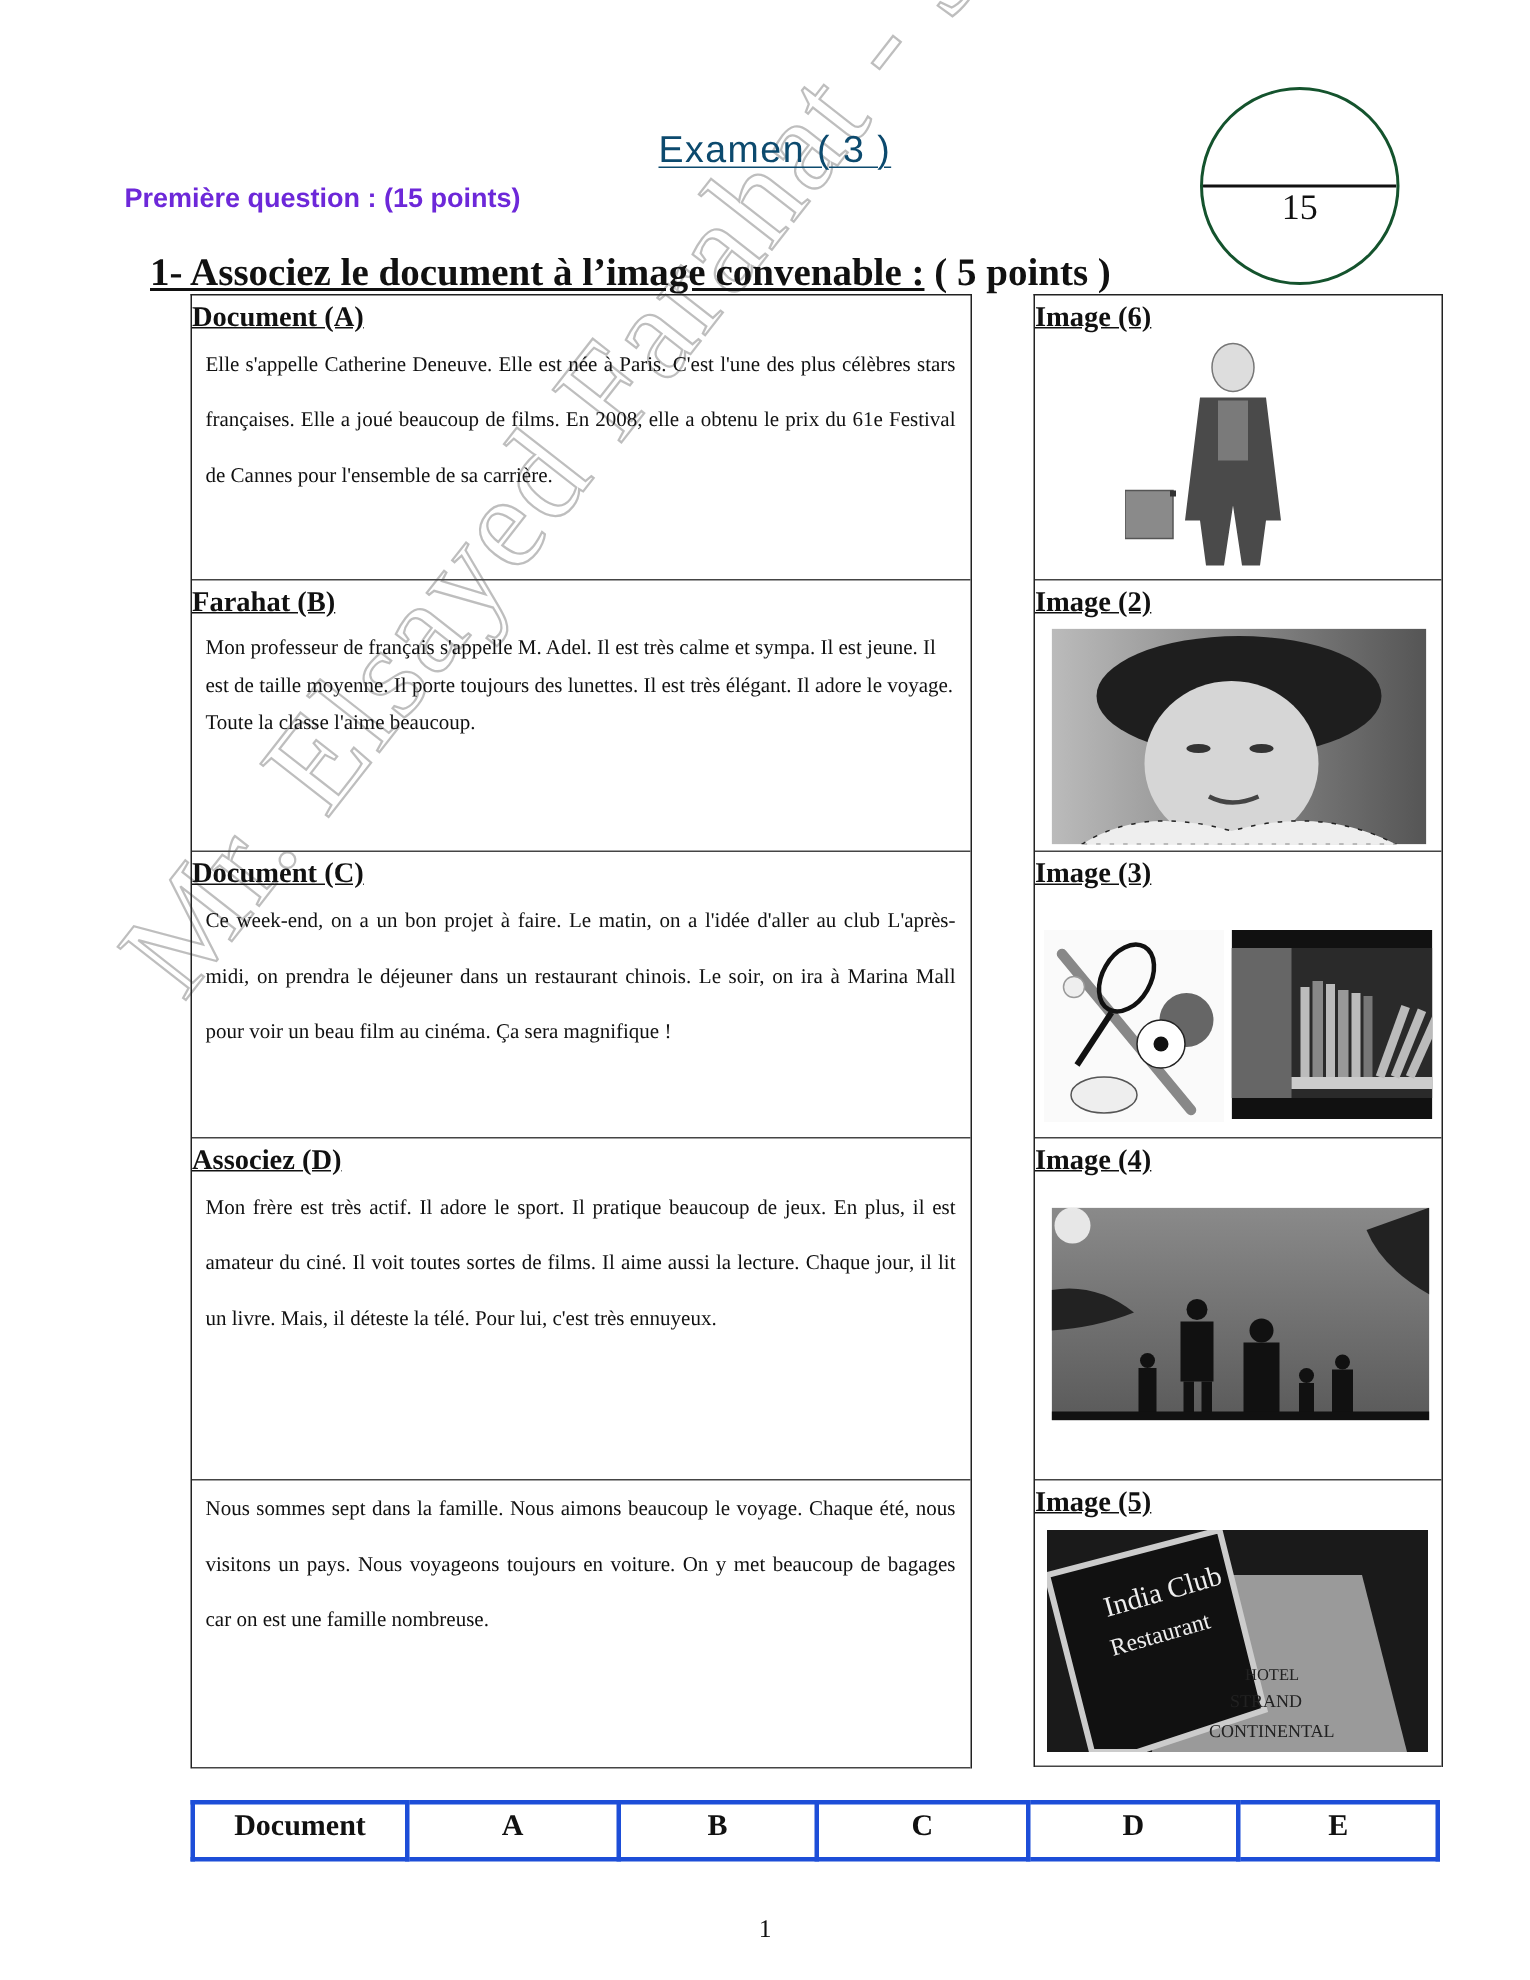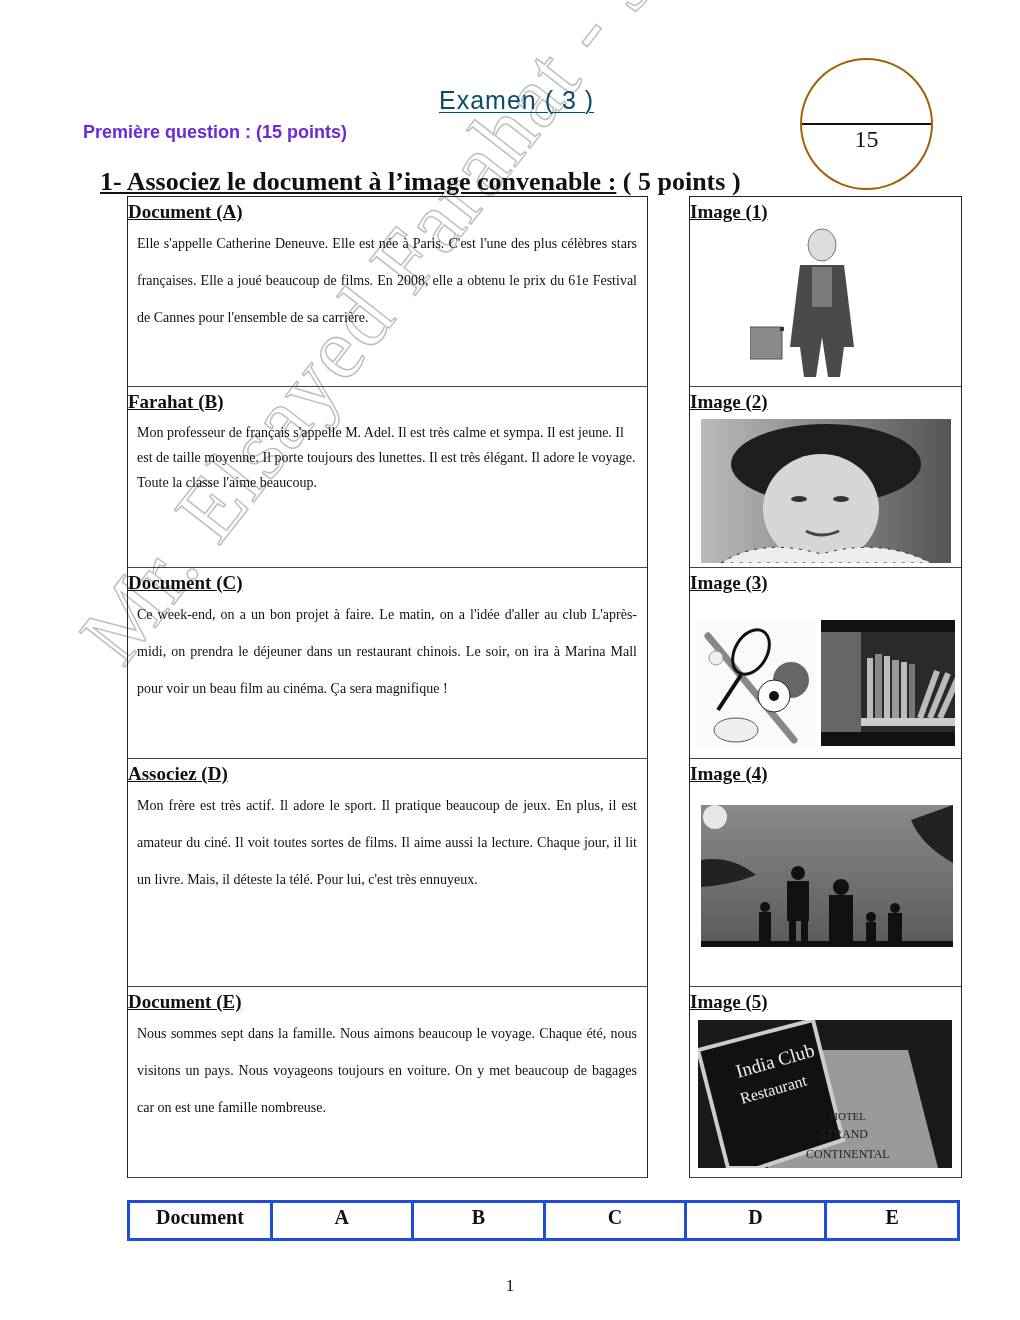--- a/index.html
+++ b/index.html
@@ -5,21 +5,21 @@
   html, body { margin: 0; padding: 0; background: #ffffff; }
   body { width: 1020px; height: 1320px; position: relative; overflow: hidden;
          font-family: "Liberation Serif", serif; color: #111; }
 
   .exam-title { position: absolute; left: 439px; top: 86px; font-family: "Liberation Sans", sans-serif;
     font-size: 25px; letter-spacing: 1px; text-decoration: underline; text-decoration-thickness: 1px;
     text-underline-offset: 3px; color: #0c4a6e; }
   .question-title { position: absolute; left: 83px; top: 122px; font-family: "Liberation Sans", sans-serif;
     font-weight: bold; font-size: 18px; color: #6d28d9; }
   .score-circle { position: absolute; left: 800px; top: 58px; width: 133px; height: 132px;
-    border: 2px solid #a16207; border-radius: 50%; box-sizing: border-box; overflow: hidden; }
+    border: 2px solid #14532d; border-radius: 50%; box-sizing: border-box; overflow: hidden; }
   .score-circle .divider { position: absolute; left: 0; right: 0; top: 63px; border-top: 2px solid #111; }
   .score-circle .score { position: absolute; left: 0; right: 0; top: 66px; text-align: center;
     font-size: 24px; font-family: "Liberation Serif", serif; }
 
   .instruction { position: absolute; left: 100px; top: 167px; font-size: 26px; font-weight: bold; }
   .instruction .u { text-decoration: underline; }
 
   
   .doc-col { position: absolute; left: 127px; top: 196px; width: 519px; border: 1px solid #222; border-bottom: none; }
   .img-col { position: absolute; left: 689px; top: 196px; width: 271px; border: 1px solid #222; border-bottom: none; }
@@ -76,28 +76,27 @@
   </div>
   <div class="cell h-c">
     <div class="cell-title">Document (C)</div>
     <div class="doc-text loose">Ce week-end, on a un bon projet à faire. Le matin, on a l'idée d'aller au club L'après-midi, on prendra le déjeuner dans un restaurant chinois. Le soir, on ira à Marina Mall pour voir un beau film au cinéma. Ça sera magnifique !</div>
   </div>
   <div class="cell h-d">
     <div class="cell-title">Associez (D)</div>
     <div class="doc-text loose">Mon frère est très actif. Il adore le sport. Il pratique beaucoup de jeux. En plus, il est amateur du ciné. Il voit toutes sortes de films. Il aime aussi la lecture. Chaque jour, il lit un livre. Mais, il déteste la télé. Pour lui, c'est très ennuyeux.</div>
   </div>
   <div class="cell h-e">
-    <div class="cell-title">Document (E)</div>
     <div class="doc-text loose">Nous sommes sept dans la famille. Nous aimons beaucoup le voyage. Chaque été, nous visitons un pays. Nous voyageons toujours en voiture. On y met beaucoup de bagages car on est une famille nombreuse.</div>
   </div>
 </div>
 
 <div class="img-col">
   <div class="cell h-a">
-    <div class="cell-title">Image (1)</div>
+    <div class="cell-title">Image (6)</div>
     <div class="pic" style="left:60px; top:30px; width:140px; height:158px;">
       <svg viewBox="0 0 140 158">
         <rect x="0" y="100" width="32" height="32" fill="#8a8a8a" stroke="#555"></rect>
         <ellipse cx="72" cy="18" rx="14" ry="16" fill="#ddd" stroke="#777"></ellipse>
         <path d="M50 38 L94 38 L104 120 L94 120 L90 150 L78 150 L72 110 L66 150 L54 150 L50 120 L40 120 Z" fill="#4a4a4a"></path>
         <rect x="62" y="40" width="20" height="40" fill="#7a7a7a"></rect>
         <rect x="30" y="100" width="4" height="4" fill="#333"></rect>
       </svg>
     </div>
   </div>

